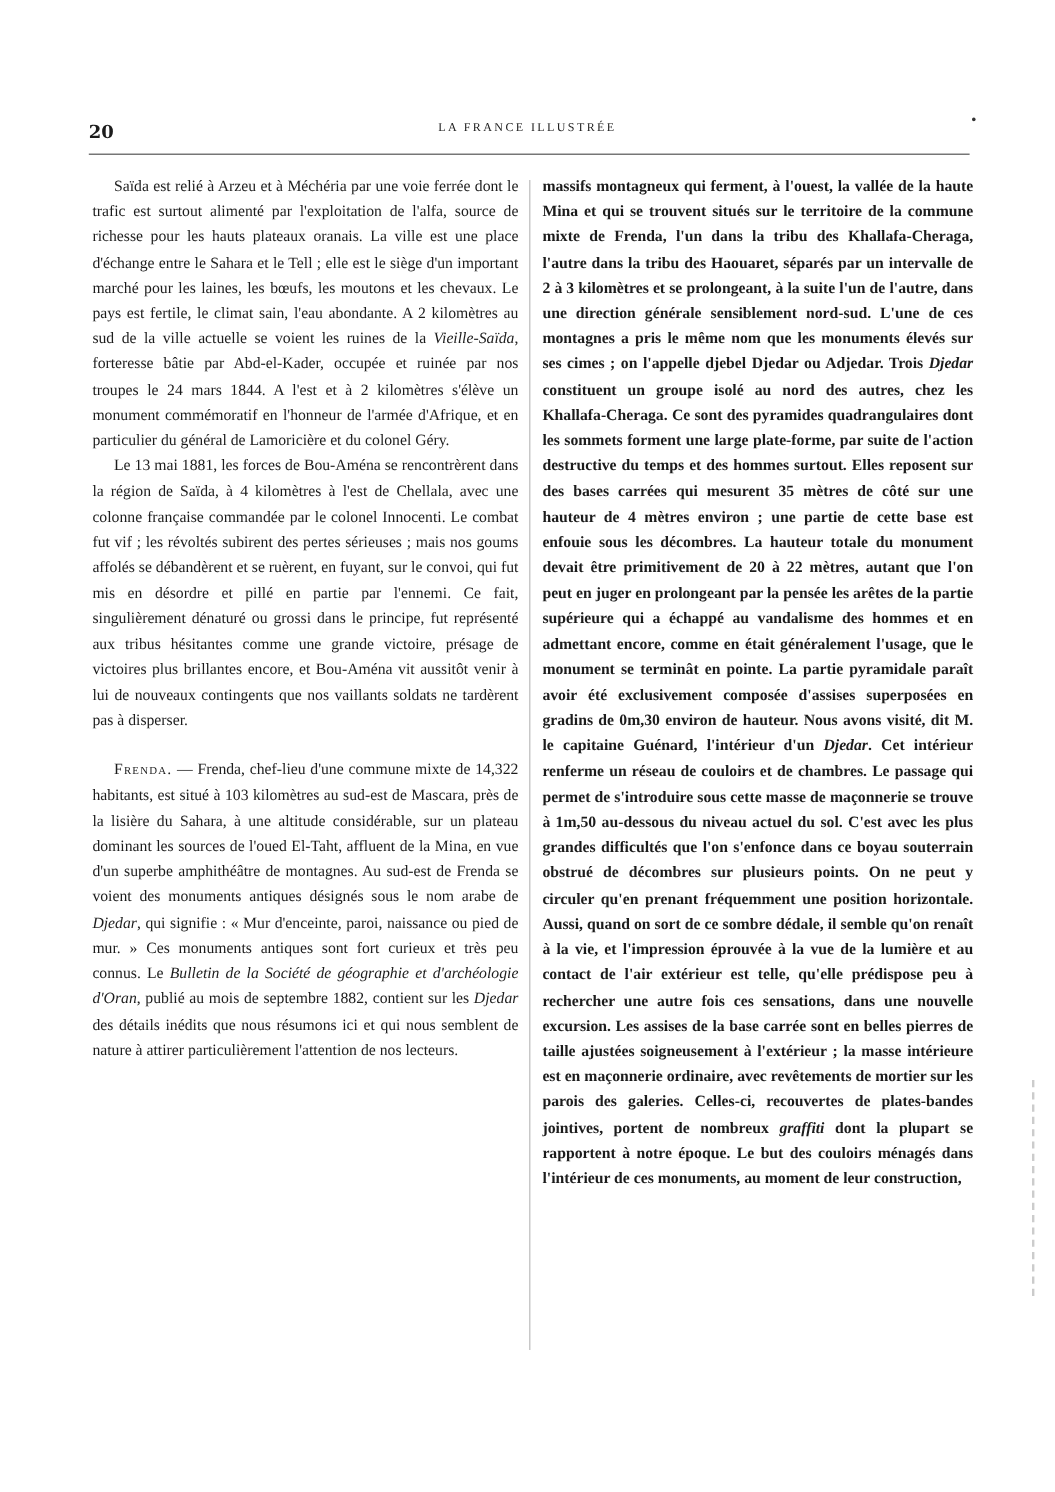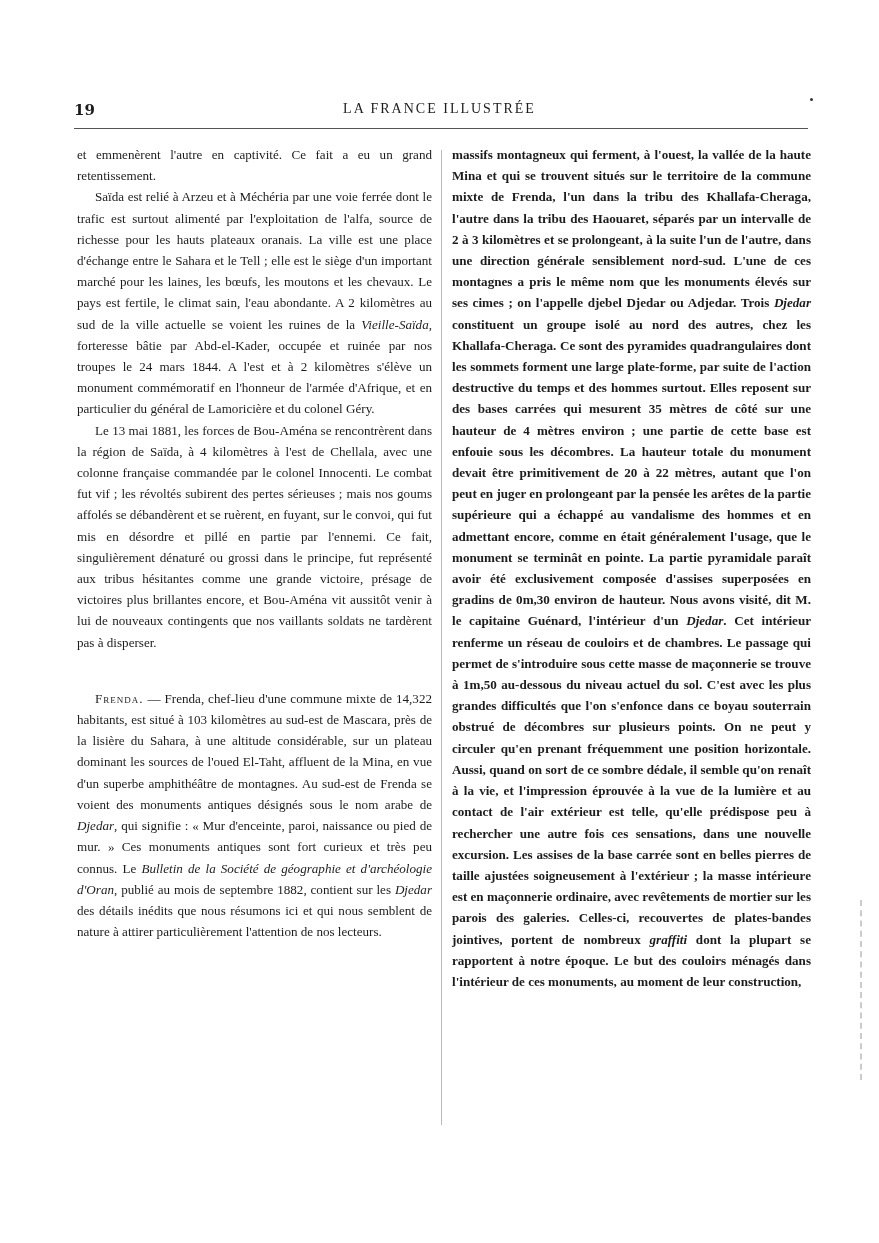--- a/index.html
+++ b/index.html
@@ -1,47 +1,46 @@
 <!DOCTYPE html>
 <html><head>
 <meta charset="utf-8">
 <style>
   html, body { margin: 0; padding: 0; background: #ffffff; }
   body { width: 879px; height: 1243px; position: relative; overflow: hidden;
          font-family: "DejaVu Serif", "Liberation Serif", serif; color: #1c1c1c; }
   .page-number { position: absolute; left: 74px; top: 101px; font-size: 15px; font-weight: bold; }
   .running-head { position: absolute; left: 0; width: 879px; top: 101px; text-align: center;
-                  font-size: 14px; letter-spacing: 2px; font-family: "Liberation Serif", serif; }
+                  font-size: 10px; letter-spacing: 2px; font-family: "Liberation Serif", serif; }
   .head-rule { position: absolute; left: 74px; width: 734px; top: 128px; height: 0;
                border-top: 1.5px solid #555; }
   .dot { position: absolute; left: 810px; top: 98px; width: 3px; height: 3px; background: #333; border-radius: 50%; }
   .col { position: absolute; top: 144px; width: 355px; font-size: 13.1px; line-height: 21.2px;
          text-align: justify; font-family: "Liberation Serif", serif; }
   .col-left { left: 77px; }
   .col-right { left: 452px; width: 359px; font-weight: bold; }
   .col-divider { position: absolute; left: 441px; top: 150px; height: 975px; border-left: 1px solid #bbb; }
   p { margin: 0; }
   .indent { text-indent: 18px; }
-  .gap { margin-top: 35px; }
+  .gap { margin-top: 20px; }
   .sc { font-variant: small-caps; letter-spacing: 1px; }
   i { font-style: italic; }
   .edge-marks { position: absolute; left: 860px; top: 900px; width: 2px; height: 180px;
                 border-left: 2px dashed #999; opacity: 0.5; }
 </style>
 </head>
 <body>
 
-<div class="page-number">19</div>
+<div class="page-number">20</div>
 <div class="running-head">LA FRANCE ILLUSTRÉE</div>
 <div class="dot"></div>
 <div class="head-rule"></div>
 <div class="col-divider"></div>
 
 <div class="col col-left">
-  <p>et emmenèrent l'autre en captivité. Ce fait a eu un grand retentissement.</p>
   <p class="indent"><span>Saïda est relié à Arzeu et à Méchéria par une voie ferrée dont le trafic est surtout alimenté par l'exploitation de l'alfa, source de richesse pour les hauts plateaux oranais. La ville est une place d'échange entre le Sahara et le Tell ; elle est le siège d'un important marché pour les laines, les bœufs, les moutons et les chevaux. Le pays est fertile, le climat sain, l'eau abondante. A 2 kilomètres au sud de la ville actuelle se voient les ruines de la </span><i>Vieille-Saïda</i><span>, forteresse bâtie par Abd-el-Kader, occupée et ruinée par nos troupes le 24 mars 1844. A l'est et à 2 kilomètres s'élève un monument commémoratif en l'honneur de l'armée d'Afrique, et en particulier du général de Lamoricière et du colonel Géry.</span></p>
   <p class="indent">Le 13 mai 1881, les forces de Bou-Aména se rencontrèrent dans la région de Saïda, à 4 kilomètres à l'est de Chellala, avec une colonne française commandée par le colonel Innocenti. Le combat fut vif ; les révoltés subirent des pertes sérieuses ; mais nos goums affolés se débandèrent et se ruèrent, en fuyant, sur le convoi, qui fut mis en désordre et pillé en partie par l'ennemi. Ce fait, singulièrement dénaturé ou grossi dans le principe, fut représenté aux tribus hésitantes comme une grande victoire, présage de victoires plus brillantes encore, et Bou-Aména vit aussitôt venir à lui de nouveaux contingents que nos vaillants soldats ne tardèrent pas à disperser.</p>
   <p class="indent gap"><span class="sc">Frenda.</span><span> — Frenda, chef-lieu d'une commune mixte de 14,322 habitants, est situé à 103 kilomètres au sud-est de Mascara, près de la lisière du Sahara, à une altitude considérable, sur un plateau dominant les sources de l'oued El-Taht, affluent de la Mina, en vue d'un superbe amphithéâtre de montagnes. Au sud-est de Frenda se voient des monuments antiques désignés sous le nom arabe de </span><i>Djedar</i><span>, qui signifie : « Mur d'enceinte, paroi, naissance ou pied de mur. » Ces monuments antiques sont fort curieux et très peu connus. Le </span><i>Bulletin de la Société de géographie et d'archéologie d'Oran</i><span>, publié au mois de septembre 1882, contient sur les </span><i>Djedar</i><span> des détails inédits que nous résumons ici et qui nous semblent de nature à attirer particulièrement l'attention de nos lecteurs.</span></p>
 </div>
 
 <div class="col col-right">
   <p><span>massifs montagneux qui ferment, à l'ouest, la vallée de la haute Mina et qui se trouvent situés sur le territoire de la commune mixte de Frenda, l'un dans la tribu des Khallafa-Cheraga, l'autre dans la tribu des Haouaret, séparés par un intervalle de 2 à 3 kilomètres et se prolongeant, à la suite l'un de l'autre, dans une direction générale sensiblement nord-sud. L'une de ces montagnes a pris le même nom que les monuments élevés sur ses cimes ; on l'appelle djebel Djedar ou Adjedar. Trois </span><i>Djedar</i><span> constituent un groupe isolé au nord des autres, chez les Khallafa-Cheraga. Ce sont des pyramides quadrangulaires dont les sommets forment une large plate-forme, par suite de l'action destructive du temps et des hommes surtout. Elles reposent sur des bases carrées qui mesurent 35 mètres de côté sur une hauteur de 4 mètres environ ; une partie de cette base est enfouie sous les décombres. La hauteur totale du monument devait être primitivement de 20 à 22 mètres, autant que l'on peut en juger en prolongeant par la pensée les arêtes de la partie supérieure qui a échappé au vandalisme des hommes et en admettant encore, comme en était généralement l'usage, que le monument se terminât en pointe. La partie pyramidale paraît avoir été exclusivement composée d'assises superposées en gradins de 0m,30 environ de hauteur. Nous avons visité, dit M. le capitaine Guénard, l'intérieur d'un </span><i>Djedar</i><span>. Cet intérieur renferme un réseau de couloirs et de chambres. Le passage qui permet de s'introduire sous cette masse de maçonnerie se trouve à 1m,50 au-dessous du niveau actuel du sol. C'est avec les plus grandes difficultés que l'on s'enfonce dans ce boyau souterrain obstrué de décombres sur plusieurs points. On ne peut y circuler qu'en prenant fréquemment une position horizontale. Aussi, quand on sort de ce sombre dédale, il semble qu'on renaît à la vie, et l'impression éprouvée à la vue de la lumière et au contact de l'air extérieur est telle, qu'elle prédispose peu à rechercher une autre fois ces sensations, dans une nouvelle excursion. Les assises de la base carrée sont en belles pierres de taille ajustées soigneusement à l'extérieur ; la masse intérieure est en maçonnerie ordinaire, avec revêtements de mortier sur les parois des galeries. Celles-ci, recouvertes de plates-bandes jointives, portent de nombreux </span><i>graffiti</i><span> dont la plupart se rapportent à notre époque. Le but des couloirs ménagés dans l'intérieur de ces monuments, au moment de leur construction,</span></p>
 </div>
 
 <div class="edge-marks"></div>

